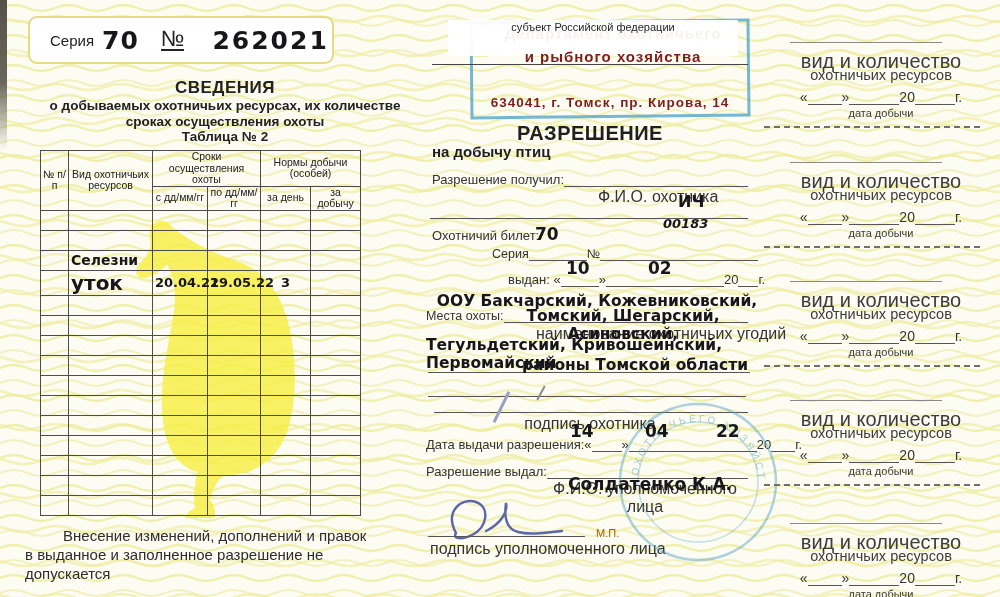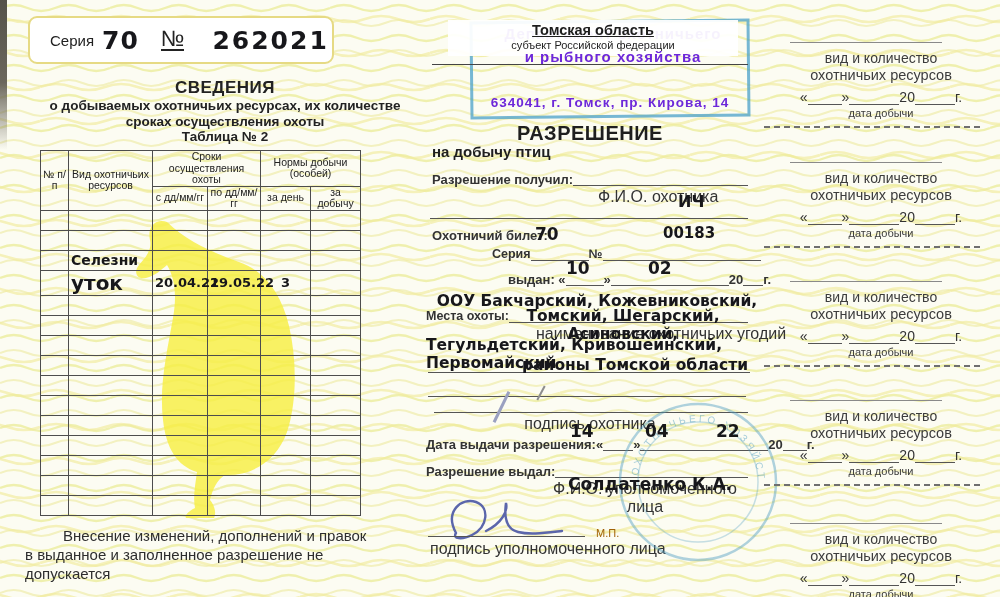--- a/index.html
+++ b/index.html
@@ -22,44 +22,44 @@
   table.htable{left:40px;top:150px;width:320px;border-collapse:collapse;z-index:2;table-layout:fixed;background:transparent;position:absolute;}
   table.htable th,table.htable td{border:1px solid #4d4d4d;padding:0 2px;overflow:visible;}
   table.htable th{font-size:10.5px;font-weight:normal;color:#222;line-height:11.5px;}
   table.htable td{height:19px;font-size:13px;}
   td.hw,.hw{font-family:"DejaVu Sans",sans-serif;font-weight:700;color:#17171b;}
   .note{left:25px;top:526px;width:390px;font-size:15px;line-height:19px;color:#2d2d2d;z-index:2;}
   .note .n0{text-indent:38px;}
 
   
   .stamp-rect{left:470px;top:20px;width:274px;height:92px;border:3px solid rgba(74,160,200,.75);transform:rotate(-.6deg);z-index:1;}
-  .blue{color:#6d28d9;font-weight:bold;z-index:1;}
+  .blue{color:#7f1d1d;font-weight:bold;z-index:1;}
   .st-l1{left:468px;top:25px;width:290px;text-align:center;font-size:15px;letter-spacing:1px;}
   .st-l2{left:468px;top:48px;width:290px;text-align:center;font-size:15px;letter-spacing:1px;z-index:3;}
   .white-box{left:448px;top:20px;width:290px;height:36px;background:rgba(255,255,255,.94);z-index:2;text-align:center;color:#1d1d1d;}
   .white-box .r1{font-size:14.5px;font-weight:bold;text-decoration:underline;margin-top:2px;}
   .white-box .r2{font-size:11px;margin-top:1px;}
   .hr-top{left:432px;top:64px;width:316px;border-top:1.5px solid #444;z-index:3;}
   .org-caption{left:432px;top:67px;width:318px;font-size:10.8px;line-height:11.6px;color:#222;z-index:3;}
   .st-addr{left:470px;top:95px;width:280px;text-align:center;font-size:13.5px;letter-spacing:1px;z-index:2;}
   .ctitle{left:432px;top:122px;width:316px;text-align:center;font-size:20px;font-weight:bold;color:#1f1f1f;z-index:2;letter-spacing:.5px;}
   .csub{left:432px;top:143px;width:316px;text-align:left;font-size:15px;font-weight:bold;color:#1f1f1f;z-index:2;}
-  .frow{position:absolute;display:flex;align-items:flex-start;font-size:13px;color:#333;z-index:2;font-weight:bold;}
+  .frow{position:absolute;display:flex;align-items:center;font-size:13px;color:#333;z-index:2;}
   .fl{border-bottom:1.3px solid #555;height:13px;}
   .cap{position:absolute;font-size:16px;color:#333;z-index:2;}
   .line{position:absolute;border-top:1.3px solid #555;z-index:2;}
   .slash{position:absolute;background:#9aa0c0;z-index:3;}
   .hwv{position:absolute;z-index:3;font-family:"DejaVu Sans",sans-serif;font-weight:700;color:#17171b;}
   svg.sig,svg.rstamp{position:absolute;z-index:2;}
 
   
   #right-blocks{position:absolute;left:762px;top:0;width:238px;height:597px;z-index:2;}
   .hblock{position:absolute;left:0;width:238px;height:100px;color:#3c3c3c;}
   .hblock .tline{position:absolute;left:28px;top:0;width:152px;border-top:1.5px solid #8a8a8a;}
-  .hblock .b1{position:absolute;top:8px;width:100%;text-align:center;font-size:14px;}
+  .hblock .b1{position:absolute;top:8px;width:100%;text-align:center;font-size:20px;}
   .hblock .b2{position:absolute;top:25px;width:100%;text-align:center;font-size:14.5px;}
   .hblock .drow{position:absolute;top:47px;left:0;width:100%;display:flex;justify-content:center;align-items:flex-end;font-size:14px;color:#333;}
   .hblock .drow .fl{height:14px;}
   .hblock .bcap{position:absolute;top:65px;width:100%;text-align:center;font-size:11px;}
   .hblock .dash{position:absolute;top:84px;left:2px;width:216px;border-top:2px dashed #6f6f6f;}
   .hblock:last-child .dash{display:none;}
 </style>
 </head>
 <body>
 
@@ -253,21 +253,20 @@
 
   <div class="abs note">
     <div class="n0">Внесение изменений, дополнений и правок</div>
     <div>в выданное и заполненное разрешение не</div>
     <div>допускается</div>
   </div>
 
   <div class="abs stamp-rect"></div>
   <div class="abs blue st-l1">Департамент охотничьего</div>
   <div class="abs white-box">
-    <div class="r1">Томская область</div>
     <div class="r2">субъект Российской федерации</div>
   </div>
   <div class="abs blue st-l2">и рыбного хозяйства</div>
   <div class="abs hr-top"></div>
   <div class="abs blue st-addr">634041, г. Томск, пр. Кирова, 14</div>
 
   <div class="abs ctitle">РАЗРЕШЕНИЕ</div>
   <div class="abs csub">на добычу птиц</div>
 
   <div class="frow" style="left:432px;top:172px;width:316px;">
@@ -275,21 +274,21 @@
     <span class="fl" style="flex:1"></span>
   </div>
   <div class="cap" style="left:598px;top:188px;">Ф.И.О. охотника</div>
   <div class="hwv" style="left:678px;top:192px;font-size:16px;">ИЧ</div>
   <div class="line" style="left:430px;top:218px;width:318px;"></div>
 
   <div class="frow" style="left:432px;top:228px;">
     <span>Охотничий билет:</span>
   </div>
   <div class="hwv" style="left:535px;top:224px;font-size:17px;">70</div>
-  <div class="hwv" style="left:663px;top:224px;font-size:15px;">00183</div>
+  <div class="hwv" style="left:663px;top:216px;font-size:13px;font-style:italic;">00183</div>
   <div class="frow" style="left:492px;top:247px;">
     <span style="font-size:12.5px">Серия</span>
     <span class="fl" style="width:58px"></span>
     <span style="font-size:12.5px">№</span>
     <span class="fl" style="width:158px"></span>
   </div>
   <div class="hwv" style="left:566px;top:258px;font-size:17px;">10</div>
   <div class="hwv" style="left:648px;top:258px;font-size:17px;">02</div>
   <div class="frow" style="left:508px;top:272px;">
     <span>выдан: «</span>

